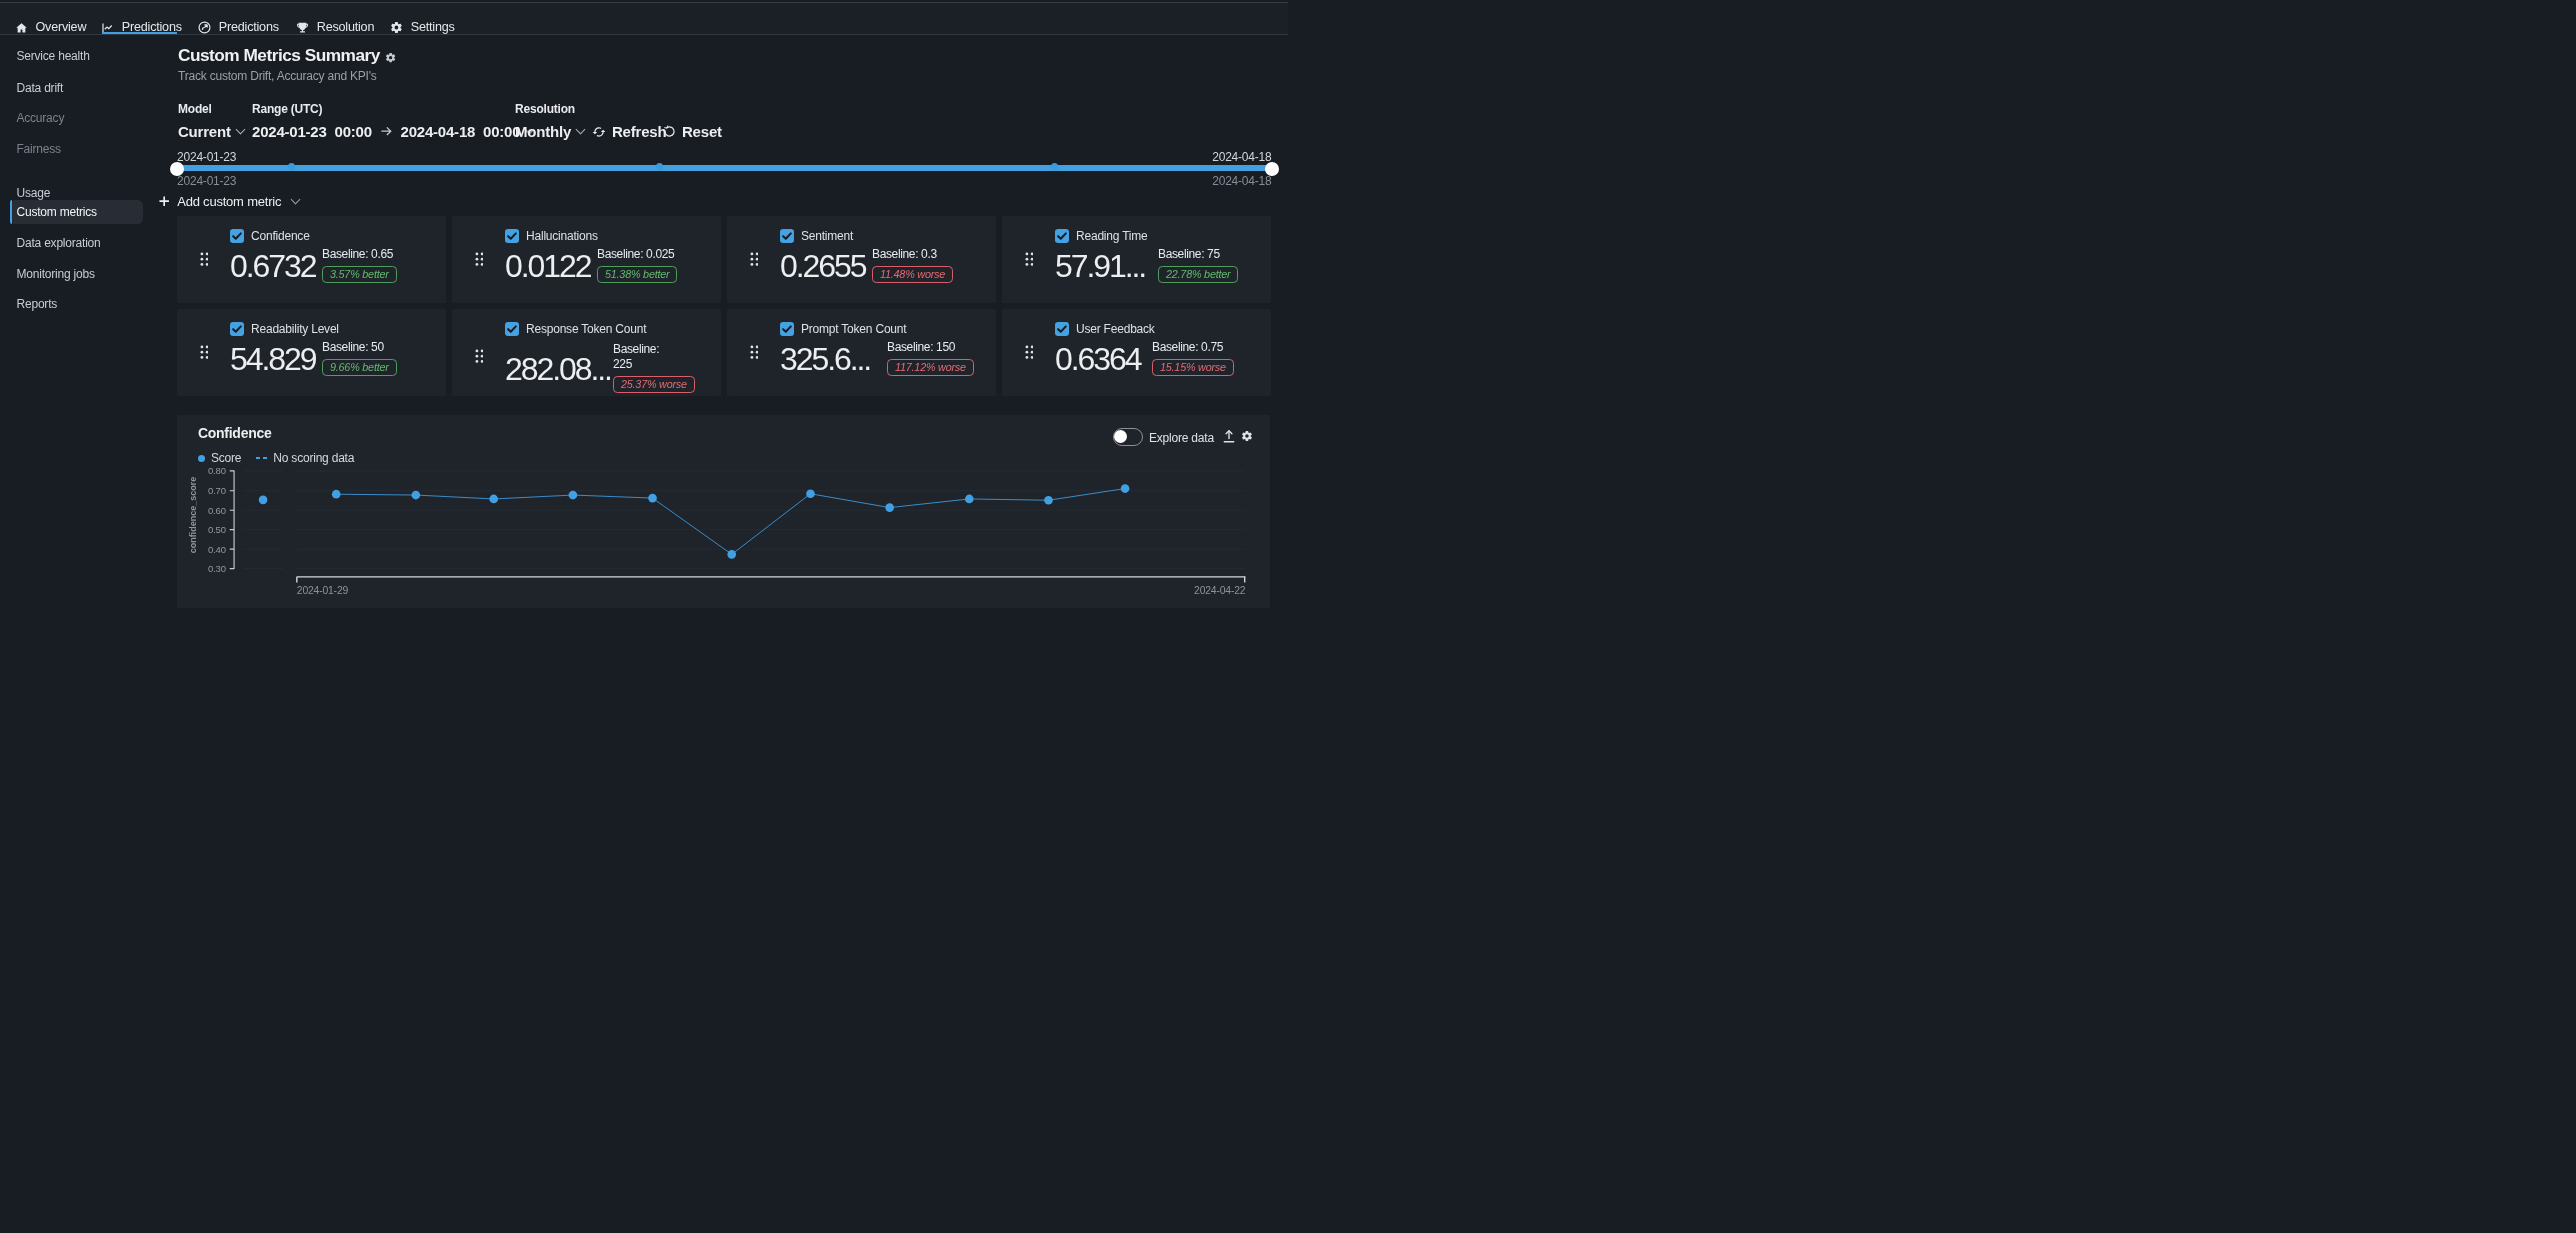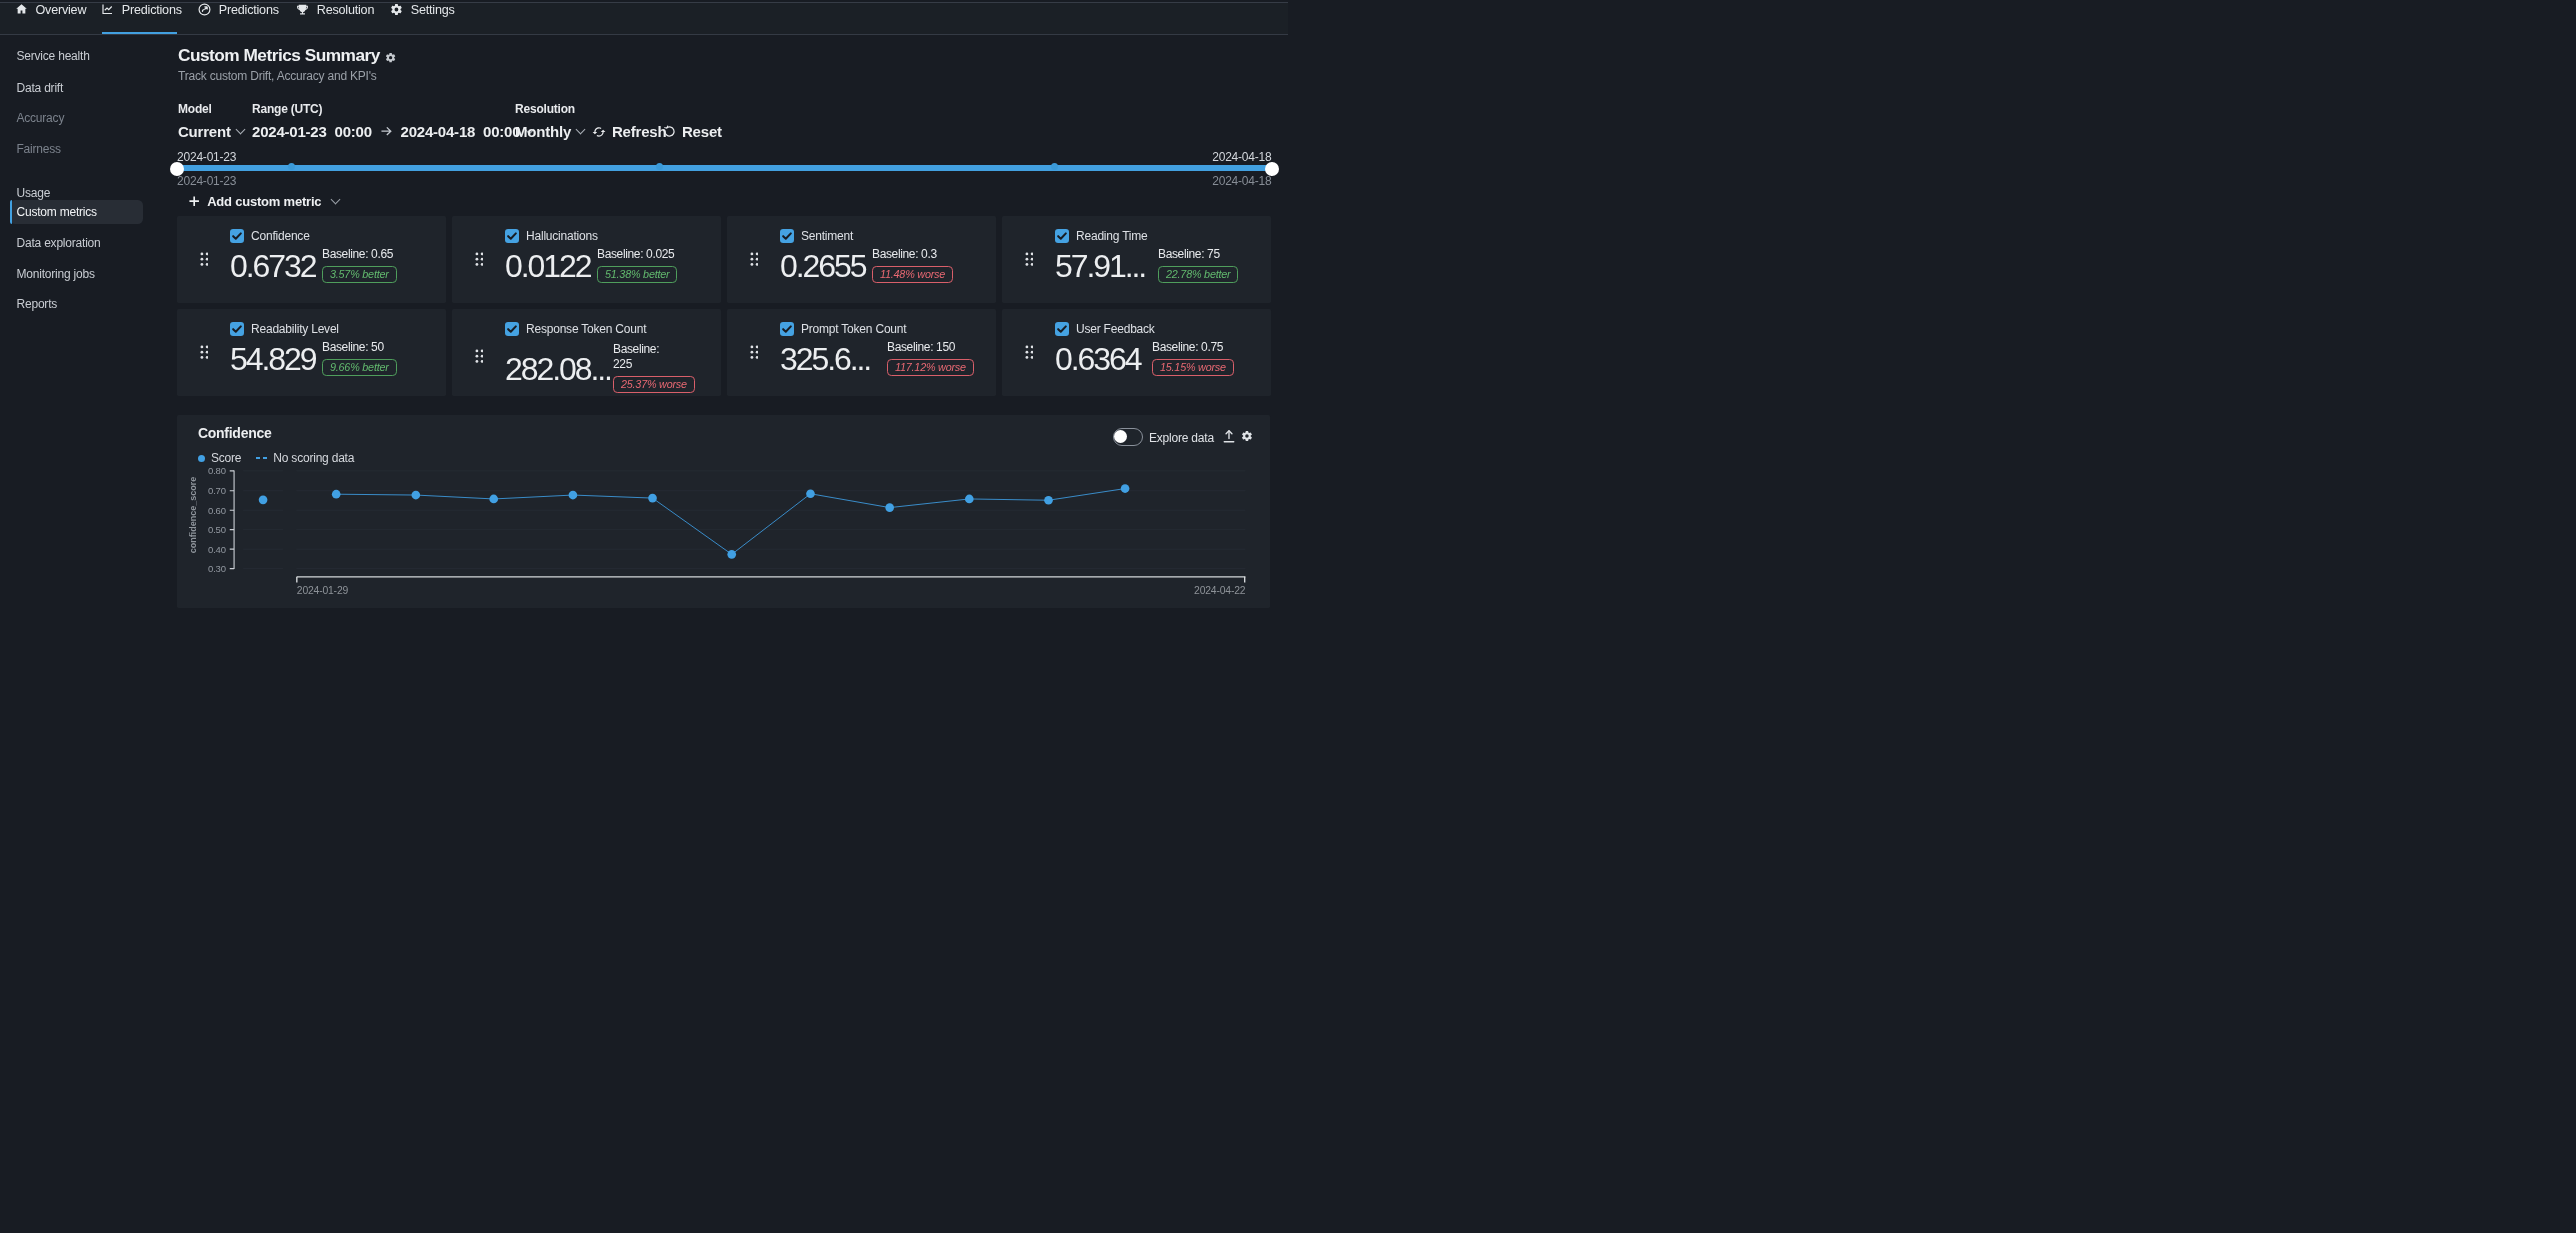--- a/index.html
+++ b/index.html
@@ -3,21 +3,21 @@
 <meta charset="utf-8">
 <style>
 * { margin:0; padding:0; box-sizing:border-box; }
 html,body { width:1288px; height:617px; background:#181c23; overflow:hidden; }
 body { font-family:"Liberation Sans", sans-serif; color:#e8eaed; letter-spacing:-0.015em; }
 #page { position:relative; width:1288px; height:617px; background:#181c23; }
 
 
 #nav { position:absolute; left:0; top:1.7px; width:1288px; height:33px;
   background:#1b2026; border-top:0.9px solid #363c46; border-bottom:0.9px solid #343a44; }
-.navitem { position:absolute; top:0; height:31px; display:flex; align-items:flex-start; gap:7.8px;
+.navitem { position:absolute; top:0; height:31px; display:flex; align-items:flex-end; gap:7.8px;
   font-size:12.6px; color:#e4e7ea; }
 .navitem svg { display:block; }
 #nav-underline { position:absolute; left:102px; top:32px; width:75px; height:1.7px; background:#42a0e0; }
 
 
 .sideitem { position:absolute; left:16.5px; font-size:12px; color:#c9cdd3; }
 .sideitem.dim { color:#7b828c; }
 .side-active { position:absolute; left:9.5px; top:200px; width:133px; height:24px;
   background:#282d35; border-radius:5.2px; }
 .side-active .bar { position:absolute; left:0; top:0; width:2.6px; height:24px; background:#42a0e0;
@@ -36,21 +36,21 @@
 
 
 #sl-top-l { position:absolute; left:177px; top:150px; font-size:12px; color:#d3d7dc; }
 #sl-top-r { position:absolute; right:16.5px; top:150px; font-size:12px; color:#d3d7dc; }
 #sl-bot-l { position:absolute; left:177px; top:174px; font-size:12px; color:#878d96; }
 #sl-bot-r { position:absolute; right:16.5px; top:174px; font-size:12px; color:#878d96; }
 #sl-track { position:absolute; left:177px; top:165px; width:1095px; height:6px; background:#42a0e0; border-radius:3.5px; }
 .sl-handle { position:absolute; top:162px; width:14px; height:14px; background:#ffffff; border-radius:50%; }
 .sl-dot { position:absolute; top:163px; width:7px; height:7px; background:#3b9ad8; border-radius:50%; }
 
-#addmetric { position:absolute; left:189px; top:194px; font-size:13px; font-weight:bold; color:#eef0f2;
+#addmetric { position:absolute; left:159px; top:194px; font-size:13px; font-weight:normal; color:#eef0f2;
   display:flex; align-items:center; }
 
 
 .card { position:absolute; width:269px; height:87px; background:#1f242b; border-radius:1.7px; }
 .chkrow { position:absolute; left:53px; top:12.6px; display:flex; align-items:center; gap:7px;
   font-size:12px; color:#dde0e5; }
 .handle { position:absolute; left:22.5px; top:36px; }
 .num { position:absolute; left:53px; top:32px; font-size:32px; color:#eceef0; letter-spacing:-0.065em; }
 .bcol { position:absolute; left:145px; top:31px; }
 .bline { font-size:12px; line-height:15px; color:#e8eaed; letter-spacing:-0.03em; white-space:nowrap; }

